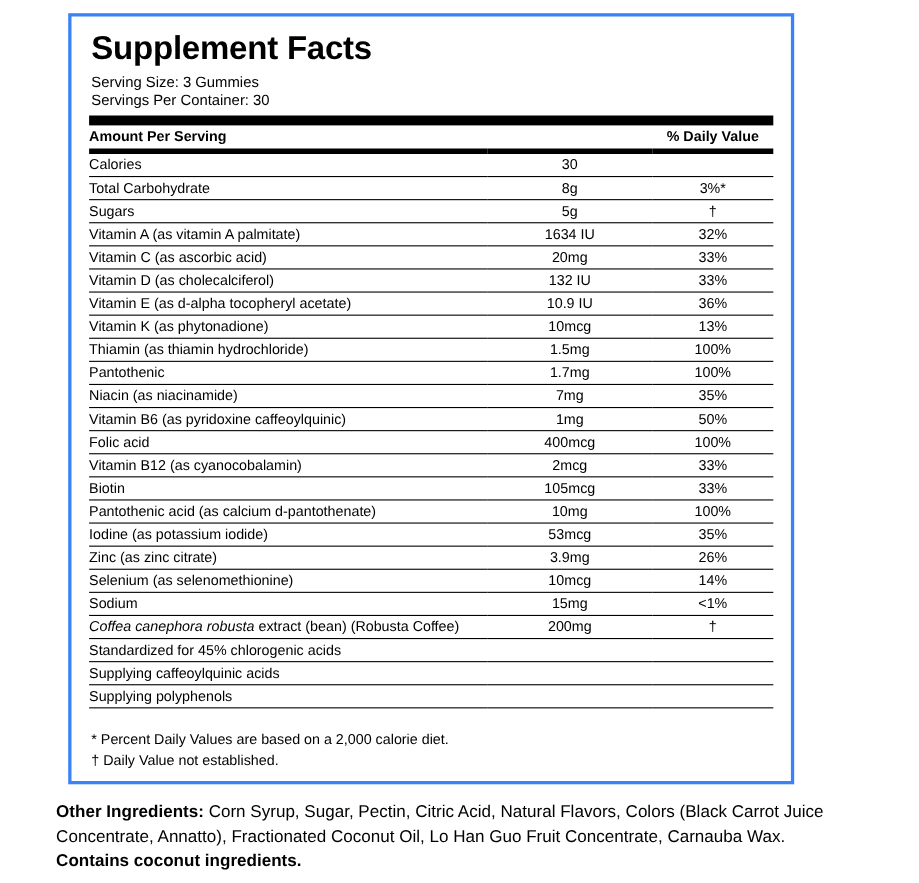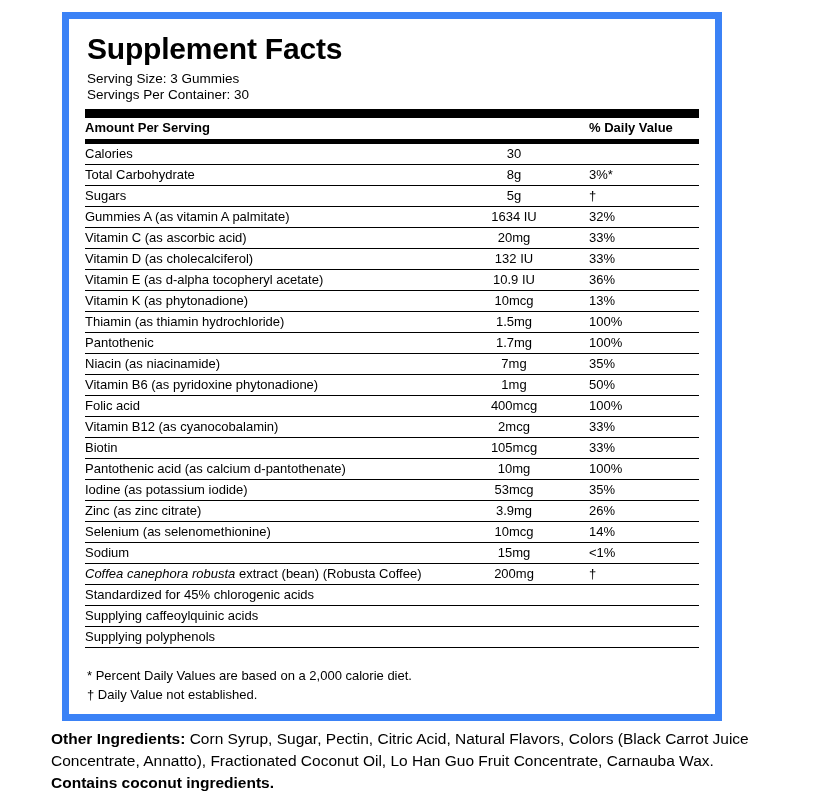--- a/index.html
+++ b/index.html
@@ -19,21 +19,21 @@
     width: 835px;
     height: 803px;
     background: #ffffff;
     box-sizing: border-box;
   }
   .panel {
     position: absolute;
     left: 62px;
     top: 12px;
     width: 660px;
-    border: 7px solid #3b82f6;
+    border: 3px solid #3b82f6;
     box-sizing: border-box;
     padding: 14px 16px 10px 16px;
     background: #fff;
   }
   .sf-title {
     font-size: 30px;
     font-weight: bold;
     letter-spacing: -0.2px;
     line-height: 1.05;
     margin: 0 0 6px 2px;
@@ -66,21 +66,21 @@
   td.name {
     text-align: left;
     padding-left: 2px;
   }
   td.amt {
     text-align: center;
     width: 150px;
     padding-right: 6px;
   }
   td.dv {
-    text-align: left;
+    text-align: center;
     width: 110px;
     padding-right: 2px;
   }
   .indent1 { padding-left: 22px; }
   .indent2 { padding-left: 22px; }
   .italic { font-style: italic; }
   .footnotes {
     margin-top: 18px;
     margin-left: 2px;
     font-size: 13px;
@@ -127,21 +127,21 @@
           <td class="name">Total Carbohydrate</td>
           <td class="amt">8g</td>
           <td class="dv">3%*</td>
         </tr>
         <tr>
           <td class="name indent1">Sugars</td>
           <td class="amt">5g</td>
           <td class="dv">†</td>
         </tr>
         <tr>
-          <td class="name">Gummies A (as vitamin A palmitate)</td>
+          <td class="name">Vitamin A (as vitamin A palmitate)</td>
           <td class="amt">1634 IU</td>
           <td class="dv">32%</td>
         </tr>
         <tr>
           <td class="name">Vitamin C (as ascorbic acid)</td>
           <td class="amt">20mg</td>
           <td class="dv">33%</td>
         </tr>
         <tr>
           <td class="name">Vitamin D (as cholecalciferol)</td>
@@ -167,21 +167,21 @@
           <td class="name">Pantothenic</td>
           <td class="amt">1.7mg</td>
           <td class="dv">100%</td>
         </tr>
         <tr>
           <td class="name">Niacin (as niacinamide)</td>
           <td class="amt">7mg</td>
           <td class="dv">35%</td>
         </tr>
         <tr>
-          <td class="name">Vitamin B6 (as pyridoxine phytonadione)</td>
+          <td class="name">Vitamin B6 (as pyridoxine caffeoylquinic)</td>
           <td class="amt">1mg</td>
           <td class="dv">50%</td>
         </tr>
         <tr>
           <td class="name">Folic acid</td>
           <td class="amt">400mcg</td>
           <td class="dv">100%</td>
         </tr>
         <tr>
           <td class="name">Vitamin B12 (as cyanocobalamin)</td>

